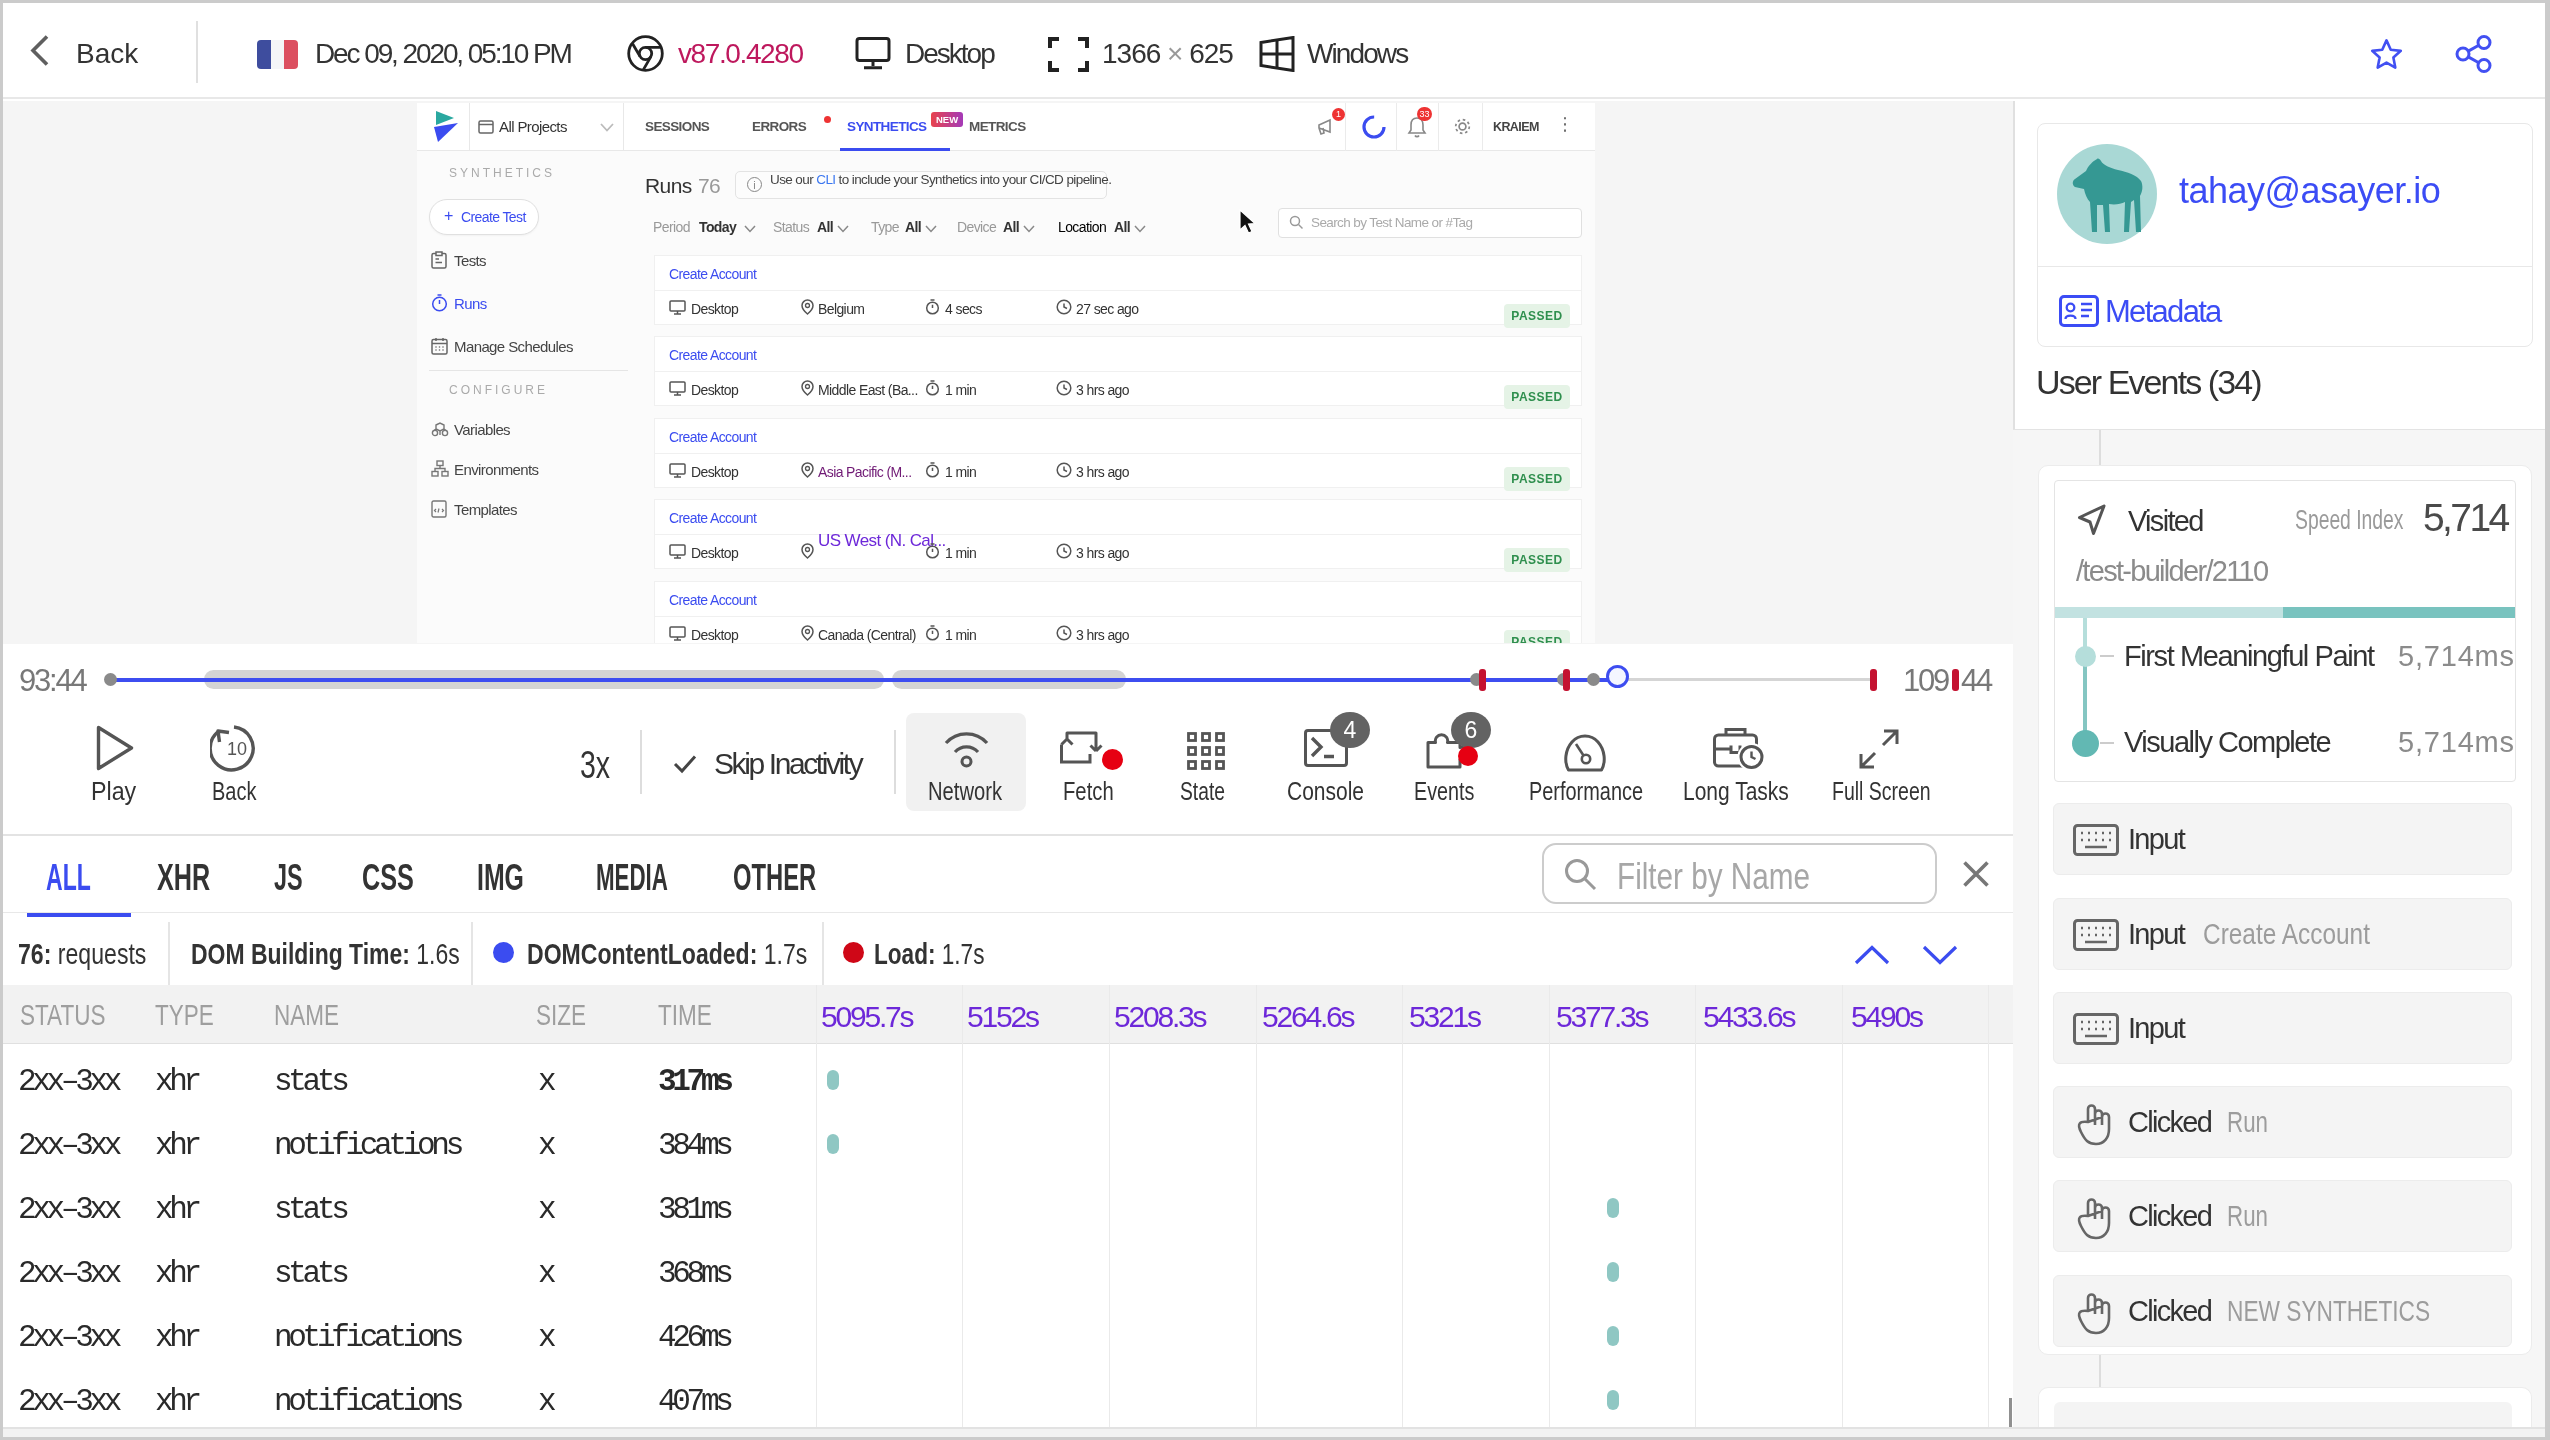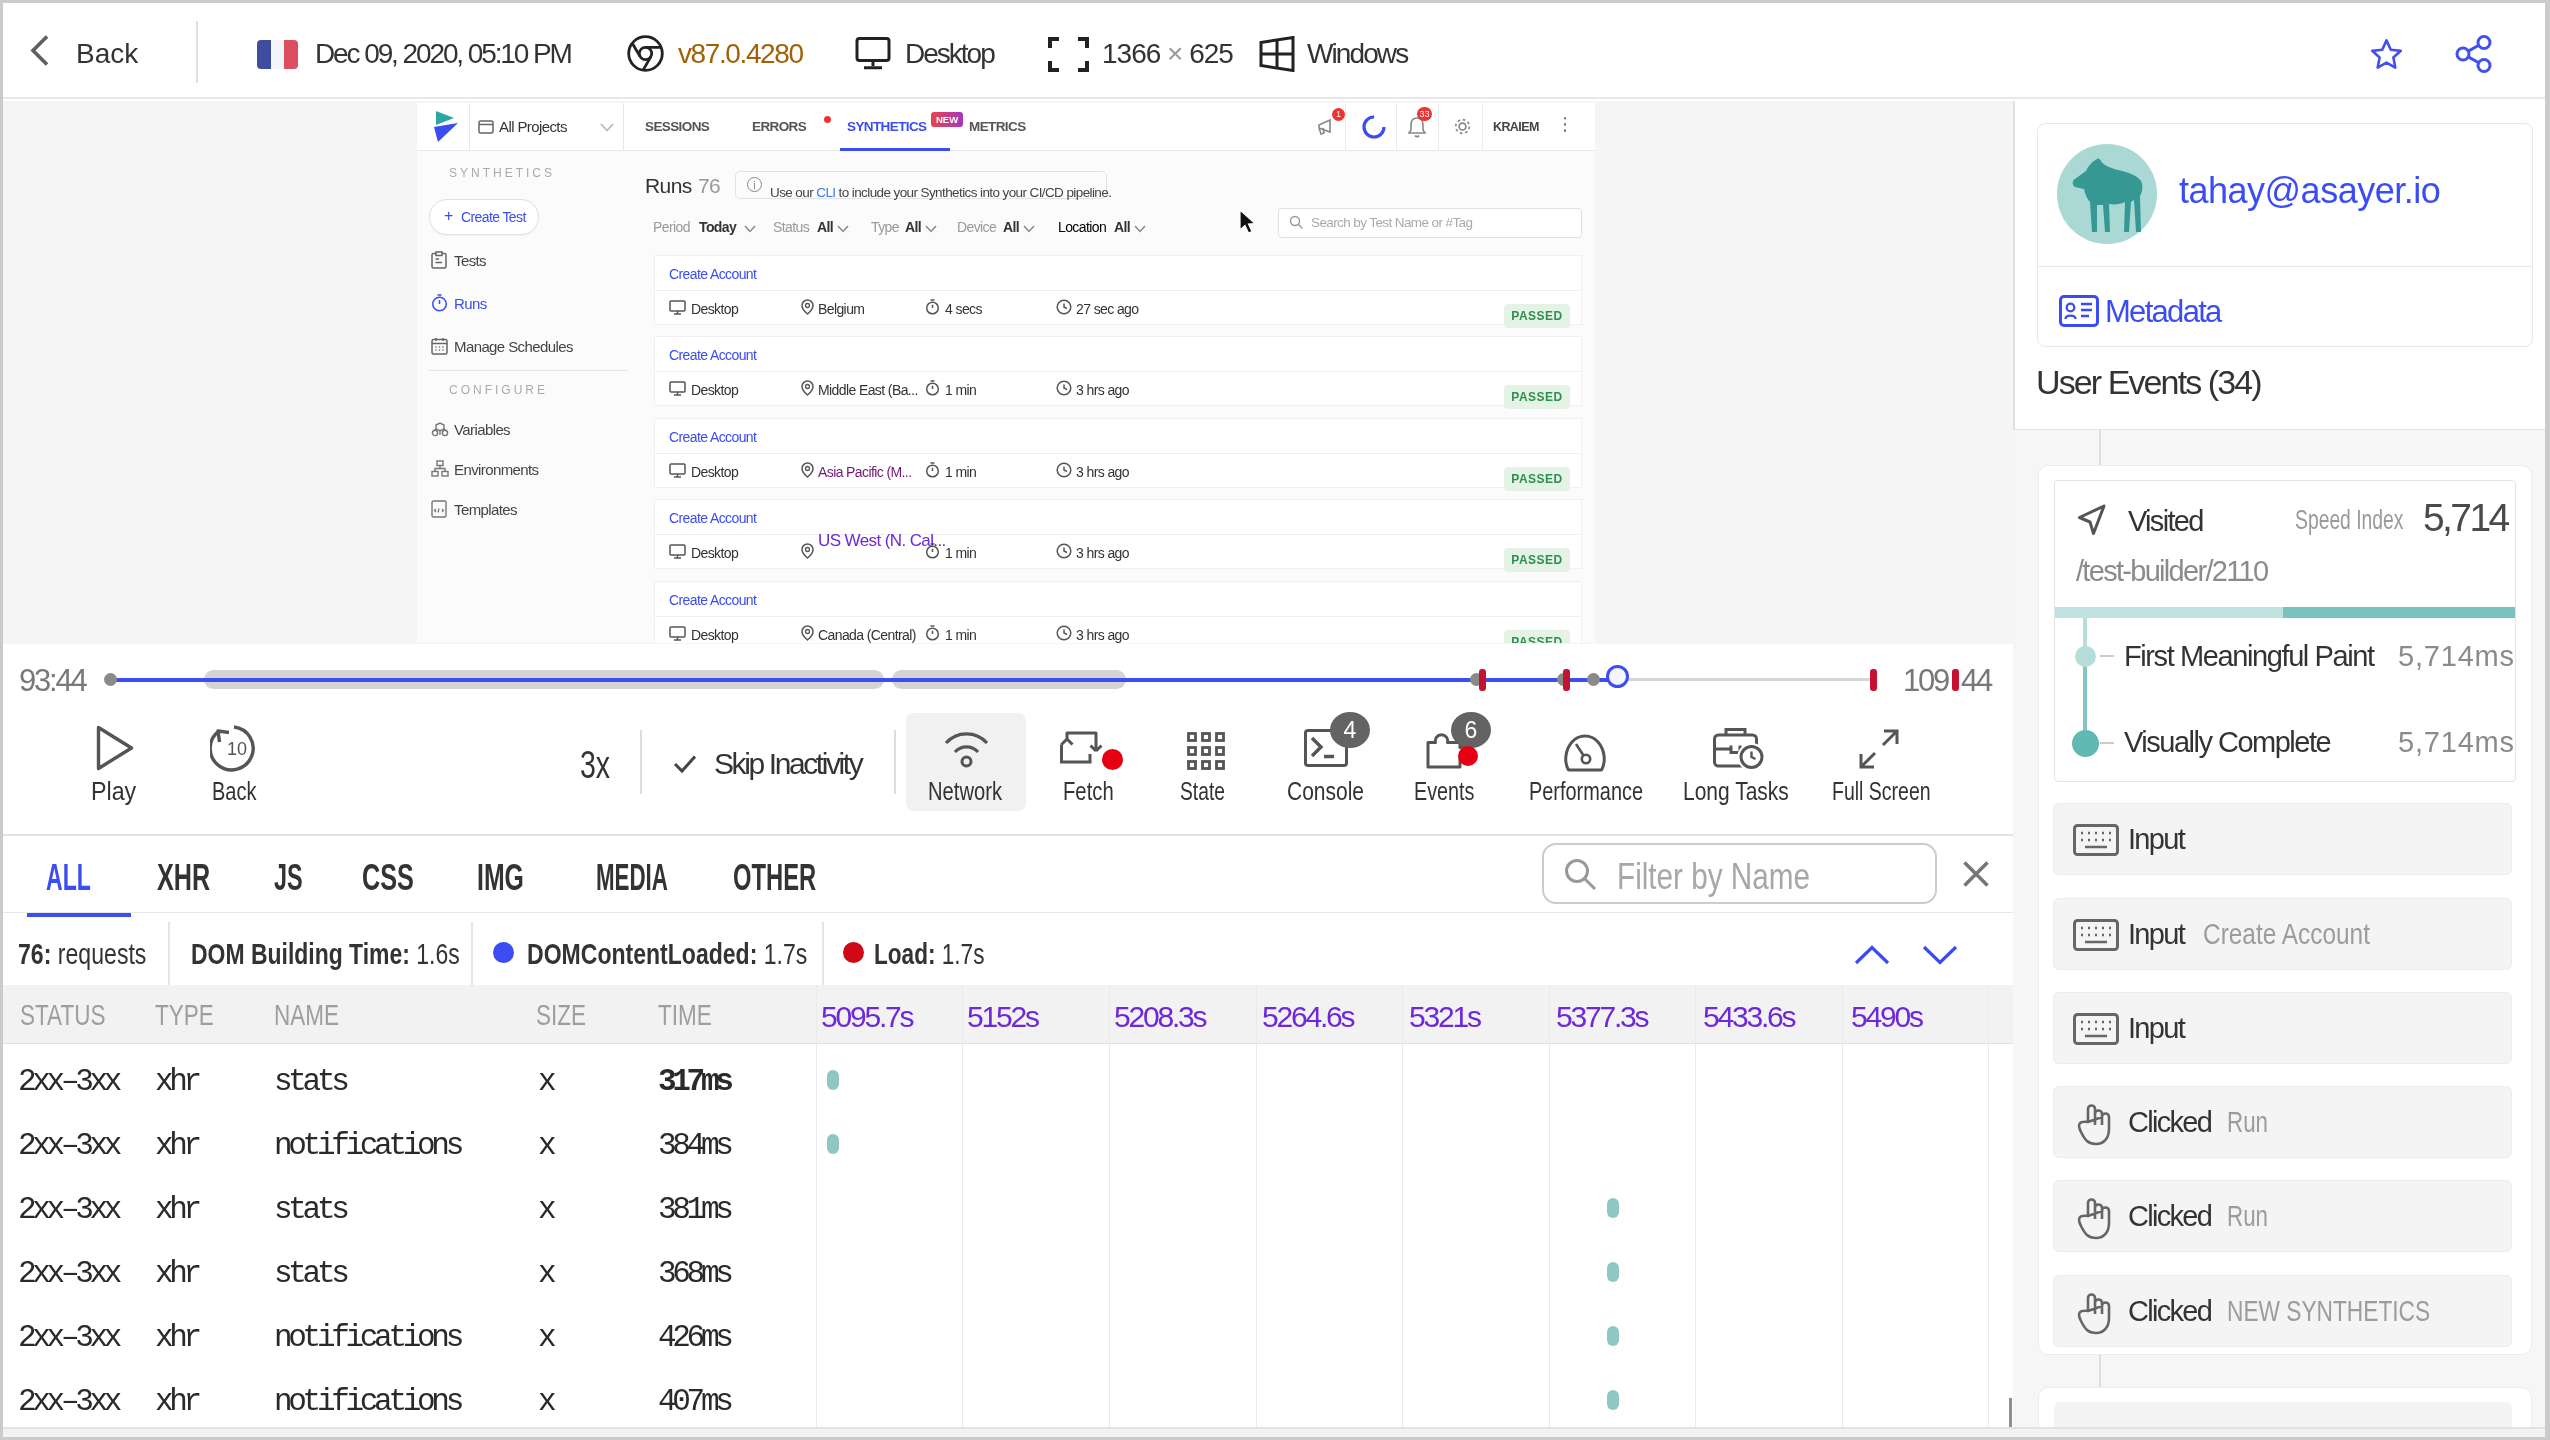--- a/index.html
+++ b/index.html
@@ -31,21 +31,21 @@
     <div class="abs" style="left:0;top:0;width:14px;height:29px;background:#3e4d9e;"></div>
     <div class="abs" style="left:14px;top:0;width:13px;height:29px;background:#f4f5f8;"></div>
     <div class="abs" style="left:27px;top:0;width:14px;height:29px;background:#dc4f60;"></div>
   </div>
   <div class="abs" style="left:315px;top:35px;font-size:28px;color:#333;letter-spacing:-2.1px;">Dec 09, 2020, 05:10 PM</div>
   <svg class="abs" style="left:627px;top:32px;" width="37" height="37" viewBox="0 0 37 37">
     <circle cx="18.5" cy="18.5" r="16.8" stroke="#222" stroke-width="2.8" fill="none"></circle>
     <circle cx="18.5" cy="18.5" r="6.2" stroke="#222" stroke-width="2.8" fill="none"></circle>
     <path d="M18.5 12.3 L33.5 12.3 M13.1 21.6 L5.6 8.7 M23.9 21.6 L16.4 34.6" stroke="#222" stroke-width="2.8" fill="none"></path>
   </svg>
-  <div class="abs" style="left:678px;top:35px;font-size:28px;color:#a16207;letter-spacing:-1.4px;">v87.0.4280</div>
+  <div class="abs" style="left:678px;top:35px;font-size:28px;color:#be185d;letter-spacing:-1.4px;">v87.0.4280</div>
   <svg class="abs" style="left:855px;top:33px;" width="36" height="35" viewBox="0 0 36 35">
     <rect x="2" y="2.5" width="32" height="22" rx="2.5" stroke="#222" stroke-width="3" fill="none"></rect>
     <path d="M18 24.5 L18 30 M9 31.8 L27 31.8" stroke="#222" stroke-width="3" fill="none"></path>
   </svg>
   <div class="abs" style="left:905px;top:35px;font-size:28px;color:#333;letter-spacing:-2.0px;">Desktop</div>
   <svg class="abs" style="left:1048px;top:34px;" width="41" height="35" viewBox="0 0 41 35">
     <path d="M11 2 L2 2 L2 11 M11 33 L2 33 L2 24 M30 2 L39 2 L39 11 M30 33 L39 33 L39 24" stroke="#222" stroke-width="4" fill="none"></path>
   </svg>
   <div class="abs" style="left:1102px;top:35px;font-size:28px;color:#333;letter-spacing:-1.0px;">1366 <span style="color:#999;">×</span> 625</div>
   <svg class="abs" style="left:1258px;top:33px;" width="38" height="36" viewBox="0 0 38 36">
@@ -155,21 +155,21 @@
   <svg class="abs" style="left:14px;top:397px;" width="16" height="18" viewBox="0 0 16 18">
         <rect x="1" y="1" width="14" height="16" rx="1.5" stroke="#777" stroke-width="1.4" fill="none"></rect>
         <path d="M5 9 L3.5 10.5 L5 12 M8 8.5 L7 12.5 M11 9 L12.5 10.5 L11 12" stroke="#777" stroke-width="1.2" fill="none"></path>
       </svg>
   <div class="abs" style="left:37px;top:398px;font-size:15px;color:#444;">Templates</div>
 
   <div class="abs" style="left:228px;top:71px;font-size:21px;color:#333;">Runs</div>
   <div class="abs" style="left:281px;top:71px;font-size:21px;color:#999;">76</div>
   <div class="abs" style="left:318px;top:68px;width:372px;height:28px;border:1px solid #e3e3e3;border-radius:5px;background:#fcfcfc;"></div>
   <div class="abs" style="left:330px;top:74px;width:15px;height:15px;border:1.3px solid #888;border-radius:50%;color:#888;font-size:11px;text-align:center;line-height:15px;letter-spacing:0;">i</div>
-  <div class="abs" style="left:353px;top:82px;font-size:13.5px;color:#444;text-align:right;">Use our <span style="color:#3b77f0;">CLI</span> to include your Synthetics into your CI/CD pipeline.</div>
+  <div class="abs" style="left:353px;top:69px;font-size:13.5px;color:#444;text-align:right;">Use our <span style="color:#3b77f0;">CLI</span> to include your Synthetics into your CI/CD pipeline.</div>
   <div class="abs" style="left:236px;top:116px;font-size:14px;color:#999;">Period</div>
   <div class="abs" style="left:282px;top:116px;font-size:14px;font-weight:bold;color:#333;">Today</div>
   <svg class="abs" style="left:327px;top:122px;" width="12" height="8" viewBox="0 0 12 8">
         <path d="M1 1 L6 6.5 L11 1" stroke="#888" stroke-width="1.5" fill="none"></path>
       </svg>
   <div class="abs" style="left:356px;top:116px;font-size:14px;color:#999;">Status</div>
   <div class="abs" style="left:400px;top:116px;font-size:14px;font-weight:bold;color:#333;">All</div>
   <svg class="abs" style="left:420px;top:122px;" width="12" height="8" viewBox="0 0 12 8">
         <path d="M1 1 L6 6.5 L11 1" stroke="#888" stroke-width="1.5" fill="none"></path>
       </svg>

